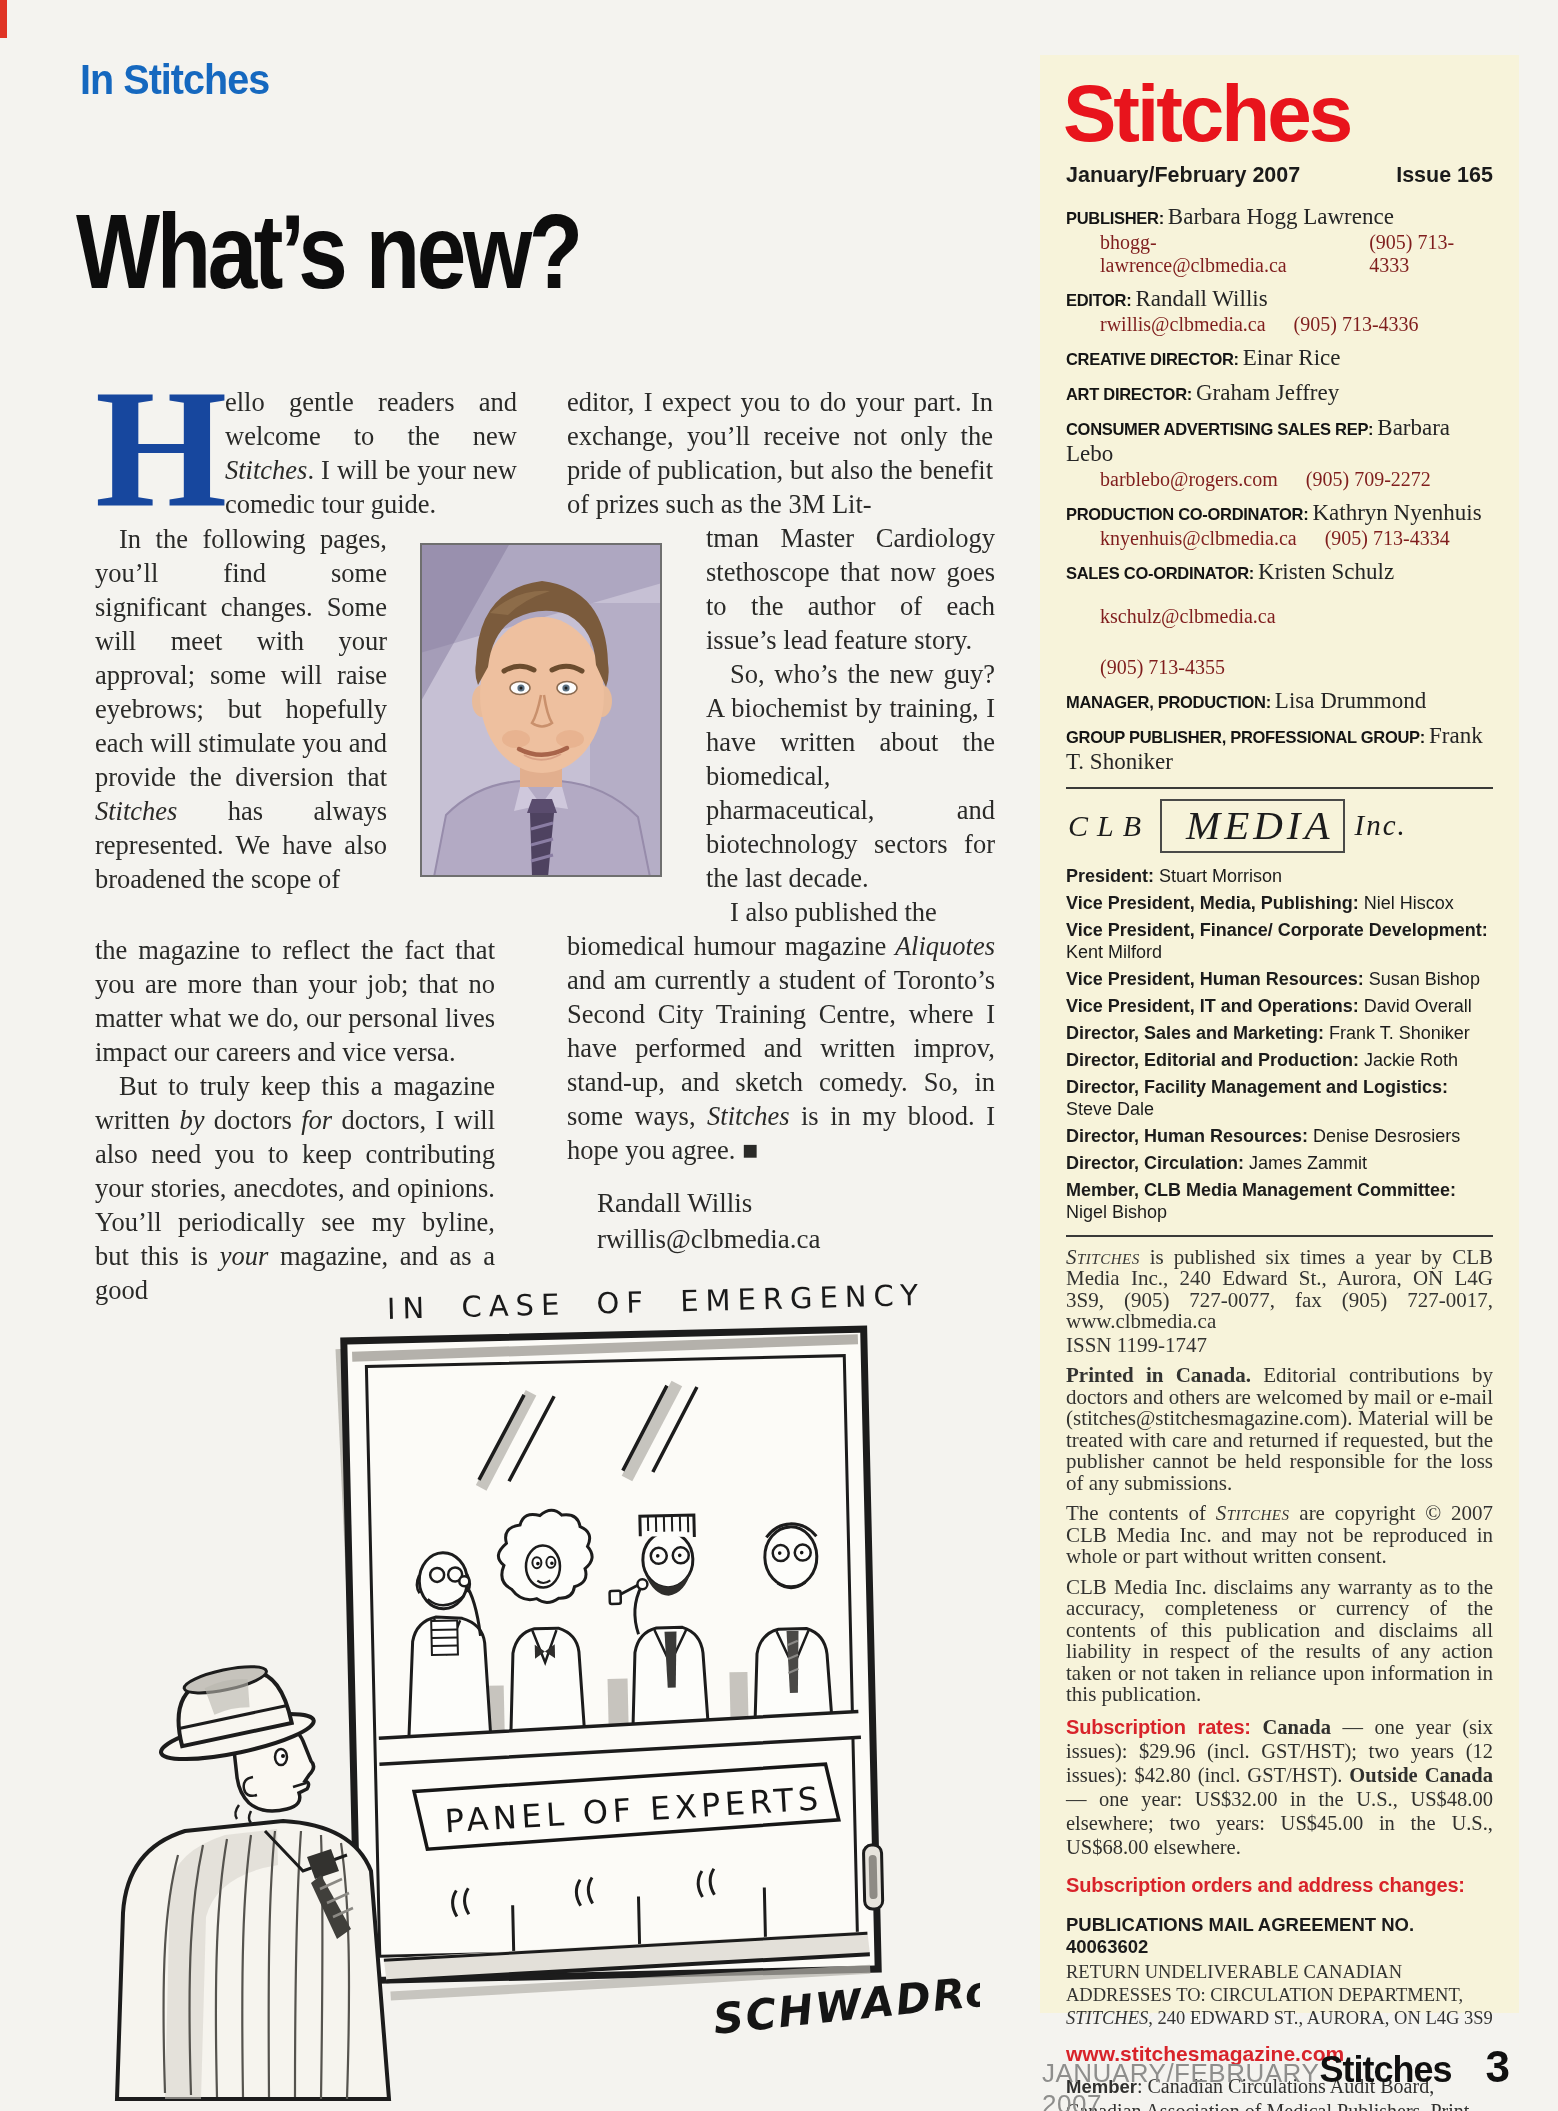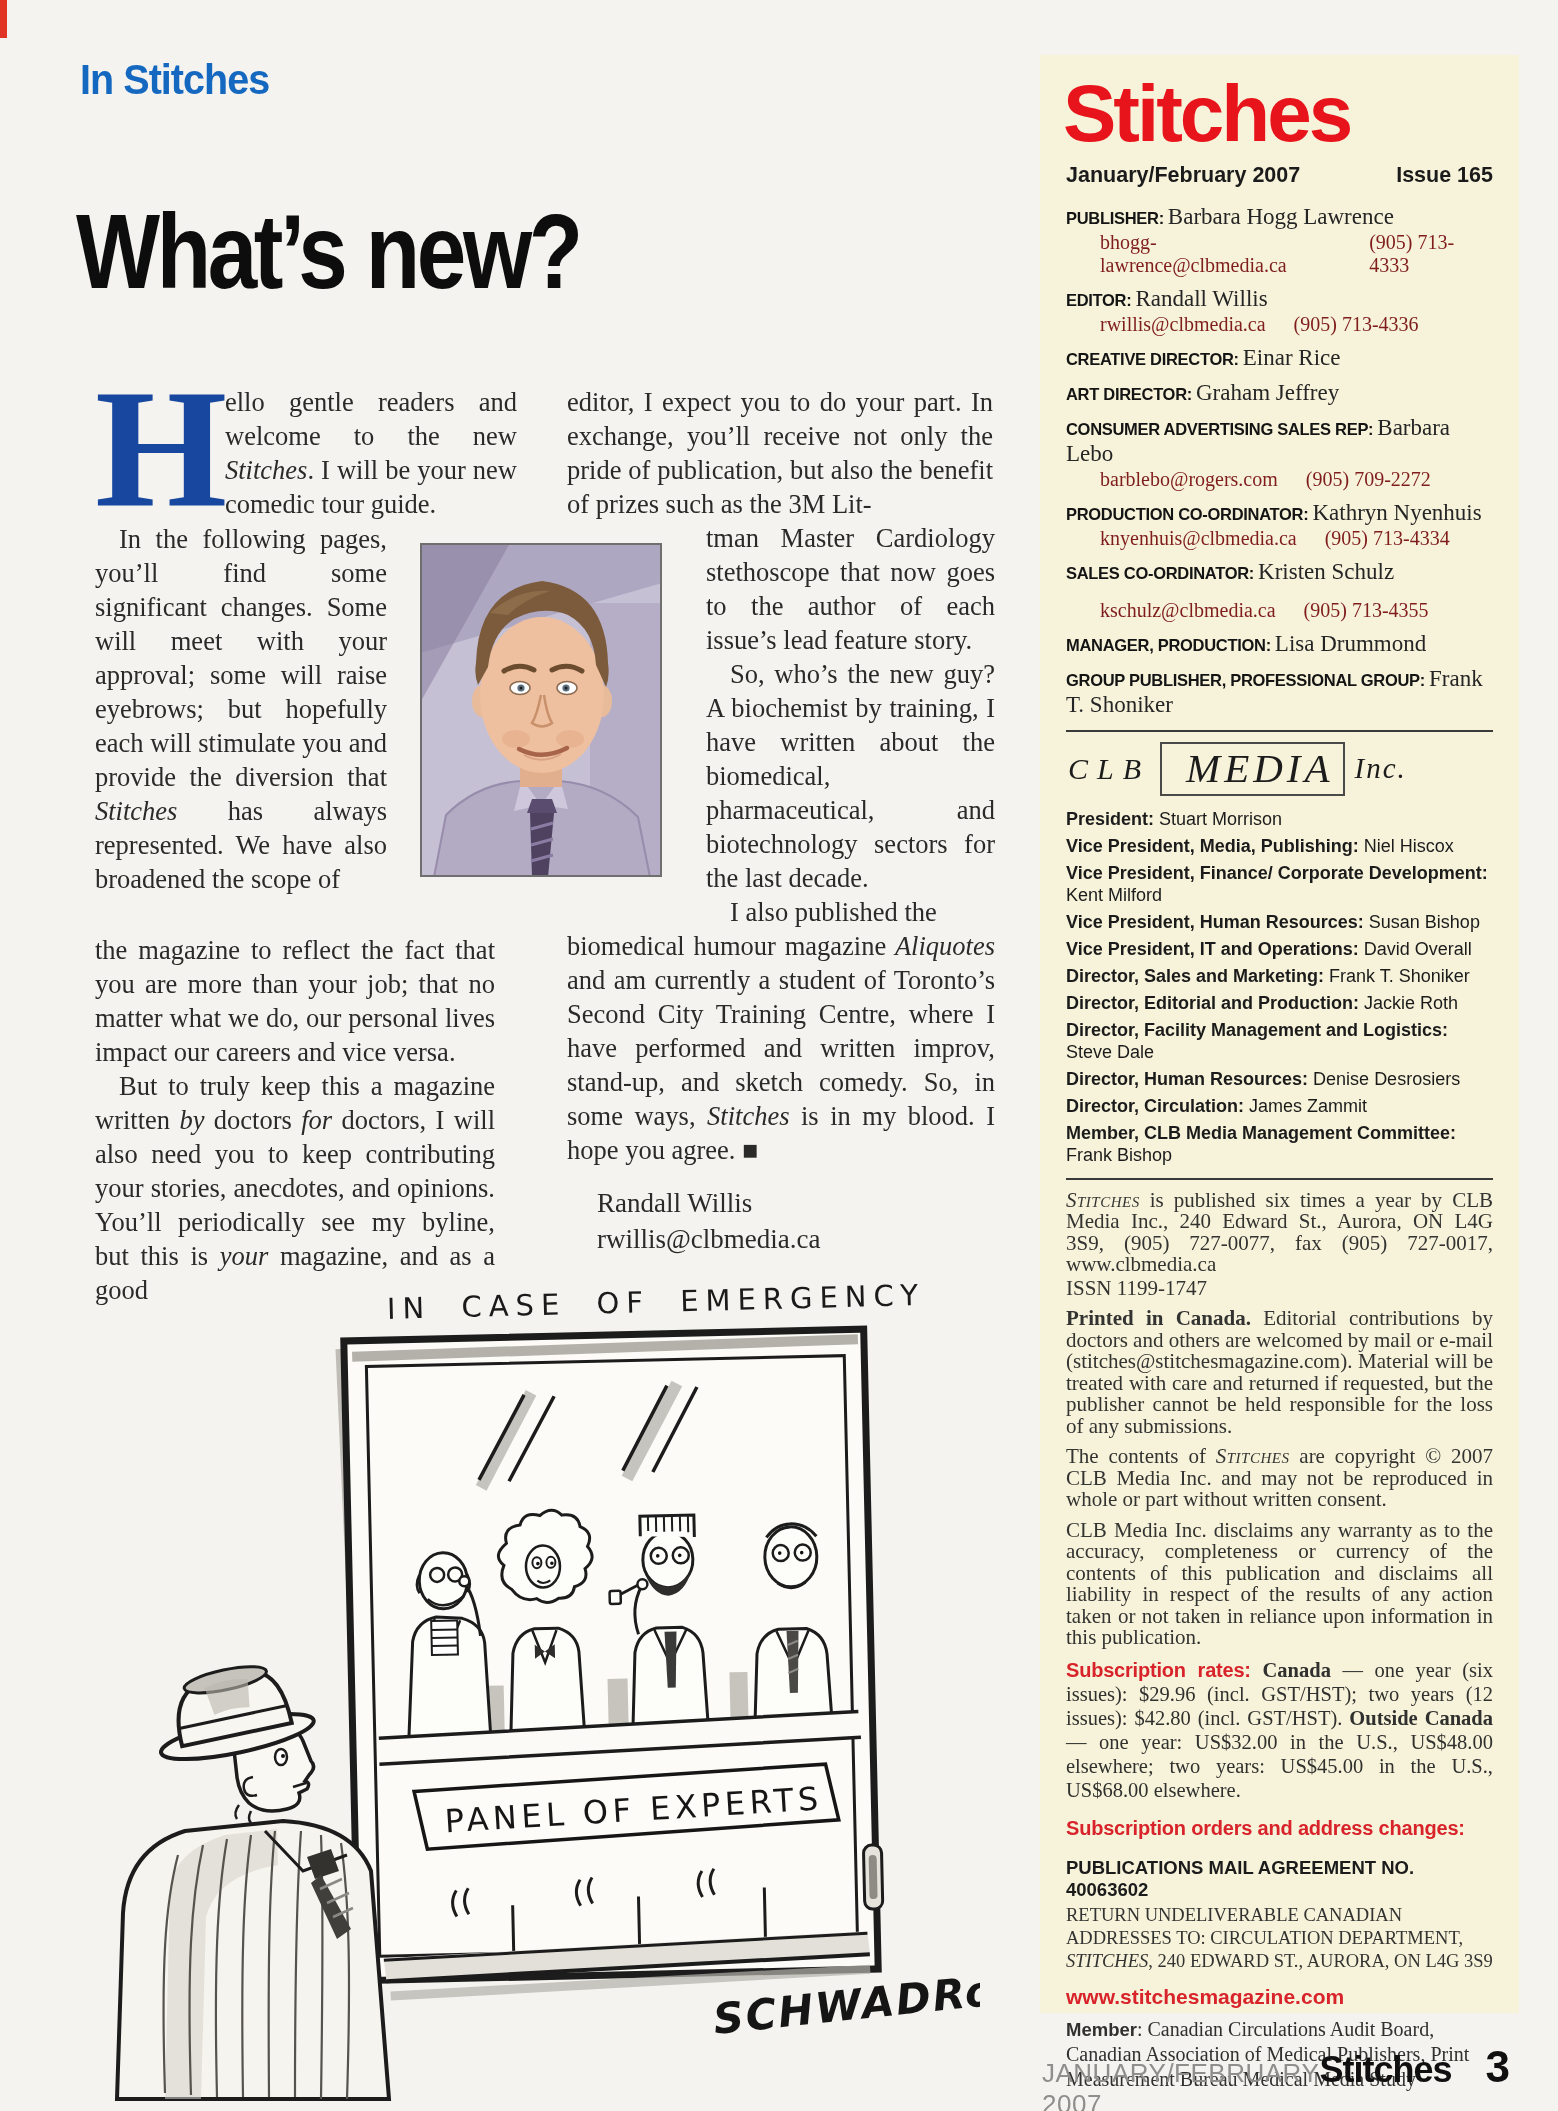--- a/index.html
+++ b/index.html
@@ -366,21 +366,21 @@
       </div>
       <div class="mh-entry">
         <div><span class="mh-label">PRODUCTION CO-ORDINATOR:</span> <span class="mh-name">Kathryn Nyenhuis</span></div>
         <div class="mh-contact">
             <span>knyenhuis@clbmedia.ca</span>
             <span>(905) 713-4334</span>
           </div>
       </div>
       <div class="mh-entry">
         <div><span class="mh-label">SALES CO-ORDINATOR:</span> <span class="mh-name">Kristen Schulz</span></div>
-        <div class="mh-contact" style="margin-top:14px;">
+        <div class="mh-contact" style="margin-top:20px;flex-direction:column;">
             <span>kschulz@clbmedia.ca</span>
             <span>(905) 713-4355</span>
           </div>
       </div>
       <div class="mh-entry">
         <div><span class="mh-label">MANAGER, PRODUCTION:</span> <span class="mh-name">Lisa Drummond</span></div>
       </div>
       <div class="mh-entry">
         <div><span class="mh-label">GROUP PUBLISHER, PROFESSIONAL GROUP:</span> <span class="mh-name">Frank T. Shoniker</span></div>
       </div>
@@ -398,21 +398,21 @@
       <div class="row"><span class="mgmt-label">President:</span> <span class="mgmt-name">Stuart Morrison</span></div>
       <div class="row"><span class="mgmt-label">Vice President, Media, Publishing:</span> <span class="mgmt-name">Niel Hiscox</span></div>
       <div class="row"><span class="mgmt-label">Vice President, Finance/ Corporate Development:</span> <span class="mgmt-name">Kent Milford</span></div>
       <div class="row"><span class="mgmt-label">Vice President, Human Resources:</span> <span class="mgmt-name">Susan Bishop</span></div>
       <div class="row"><span class="mgmt-label">Vice President, IT and Operations:</span> <span class="mgmt-name">David Overall</span></div>
       <div class="row"><span class="mgmt-label">Director, Sales and Marketing:</span> <span class="mgmt-name">Frank T. Shoniker</span></div>
       <div class="row"><span class="mgmt-label">Director, Editorial and Production:</span> <span class="mgmt-name">Jackie Roth</span></div>
       <div class="row"><span class="mgmt-label">Director, Facility Management and Logistics:</span> <span class="mgmt-name">Steve Dale</span></div>
       <div class="row"><span class="mgmt-label">Director, Human Resources:</span> <span class="mgmt-name">Denise Desrosiers</span></div>
       <div class="row"><span class="mgmt-label">Director, Circulation:</span> <span class="mgmt-name">James Zammit</span></div>
-      <div class="row"><span class="mgmt-label">Member, CLB Media Management Committee:</span> <span class="mgmt-name">Frank Bishop</span></div>
+      <div class="row"><span class="mgmt-label">Member, CLB Media Management Committee:</span> <span class="mgmt-name">Nigel Bishop</span></div>
     </div>
 
     <hr class="mh-hr">
 
     <div class="mh-fine">
       <p><span class="sc i">Stitches</span><span> is published six times a year by CLB Media Inc., 240 Edward St., Aurora, ON L4G 3S9, (905) 727-0077, fax (905) 727-0017, www.clbmedia.ca</span></p>
       <p class="issn">ISSN 1199-1747</p>
       <p><span class="b">Printed in Canada.</span><span> Editorial contributions by doctors and others are welcomed by mail or e-mail (stitches@stitchesmagazine.com). Material will be treated with care and returned if requested, but the publisher cannot be held responsible for the loss of any submissions.</span></p>
       <p><span>The contents of </span><span class="sc i">Stitches</span><span> are copyright © 2007 CLB Media Inc. and may not be reproduced in whole or part without written consent.</span></p>
       <p><span>CLB Media Inc. disclaims any warranty as to the accuracy, completeness or currency of the contents of this publication and disclaims all liability in respect of the results of any action taken or not taken in reliance upon information in this publication.</span></p>

